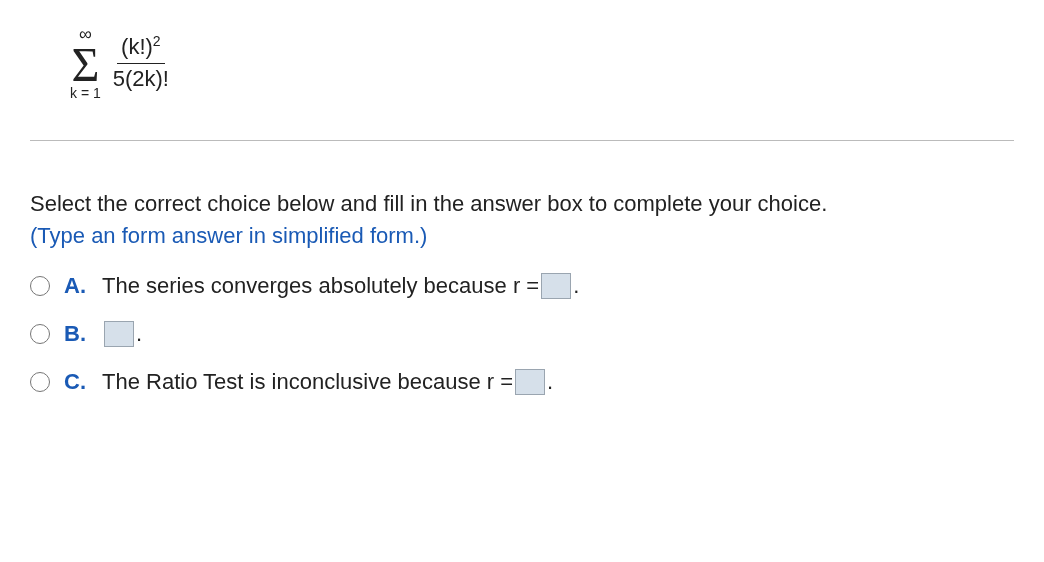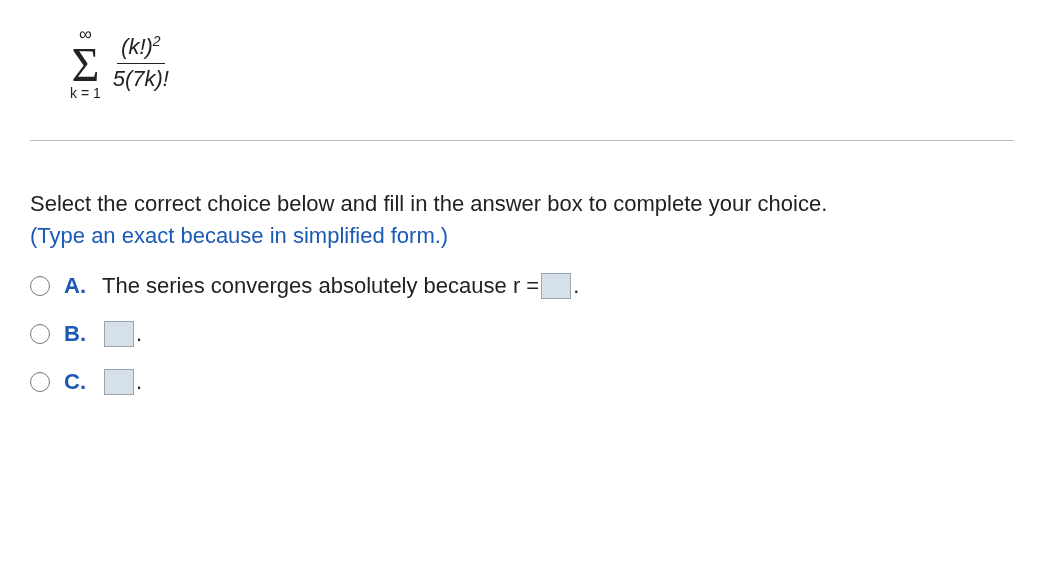--- a/index.html
+++ b/index.html
@@ -38,21 +38,20 @@
     }
     .sigma-bottom {
       font-size: 14px;
     }
     .fraction {
       display: inline-flex;
       flex-direction: column;
       align-items: center;
       vertical-align: middle;
       line-height: 1.2;
-      font-style: italic;
     }
     .frac-num {
       padding: 0 4px 2px 4px;
       border-bottom: 1.5px solid #222;
     }
     .frac-den {
       padding: 2px 4px 0 4px;
     }
     .supers {
       font-size: 14px;
@@ -113,29 +112,29 @@
   <div class="summation">
     <div class="sigma-block">
       <span class="sigma-top">∞</span>
       <span class="sigma-symbol">Σ</span>
       <span class="sigma-bottom">k = 1</span>
     </div>
     <div class="fraction">
       <span class="frac-num">
         <span>(k!)</span><span class="supers">2</span>
       </span>
-      <span class="frac-den">5(7k)!</span>
+      <span class="frac-den">5(2k)!</span>
     </div>
   </div>
 </div>
 
 <hr class="divider">
 
 <div class="instructions">Select the correct choice below and fill in the answer box to complete your choice.</div>
-<div class="hint">(Type an exact because in simplified form.)</div>
+<div class="hint">(Type an form answer in simplified form.)</div>
 
 <div class="options">
 
   <label class="option-row">
     <input type="radio" name="answer" style="">
     <span class="letter">A.</span>
     <span class="option-text">
       <span>The series converges absolutely because r =</span>
       <span class="answer-box"></span>
       <span>.</span>
@@ -148,18 +147,19 @@
     <span class="option-text">
       <span class="answer-box"></span>
       <span>.</span>
     </span>
   </label>
 
   <label class="option-row">
     <input type="radio" name="answer" style="">
     <span class="letter">C.</span>
     <span class="option-text">
+      <span>The Ratio Test is inconclusive because r =</span>
       <span class="answer-box"></span>
       <span>.</span>
     </span>
   </label>
 
 </div>
 
 </body></html>

